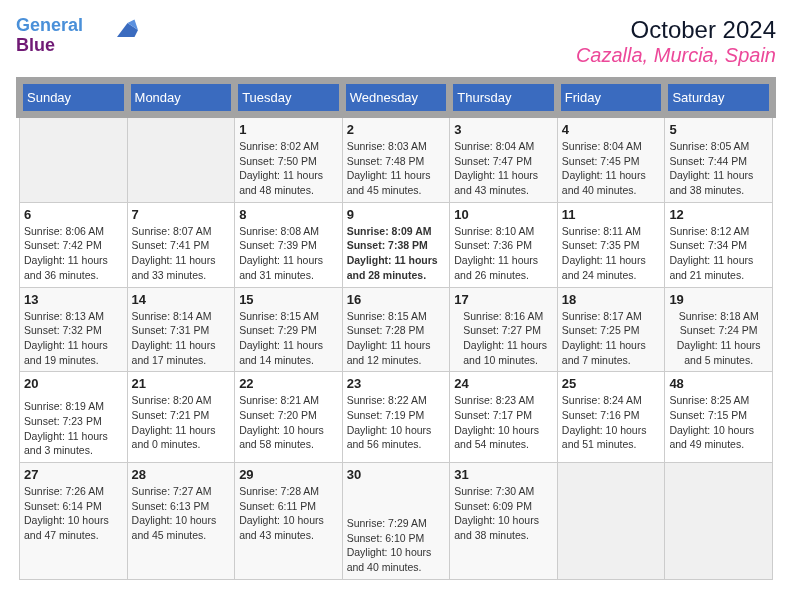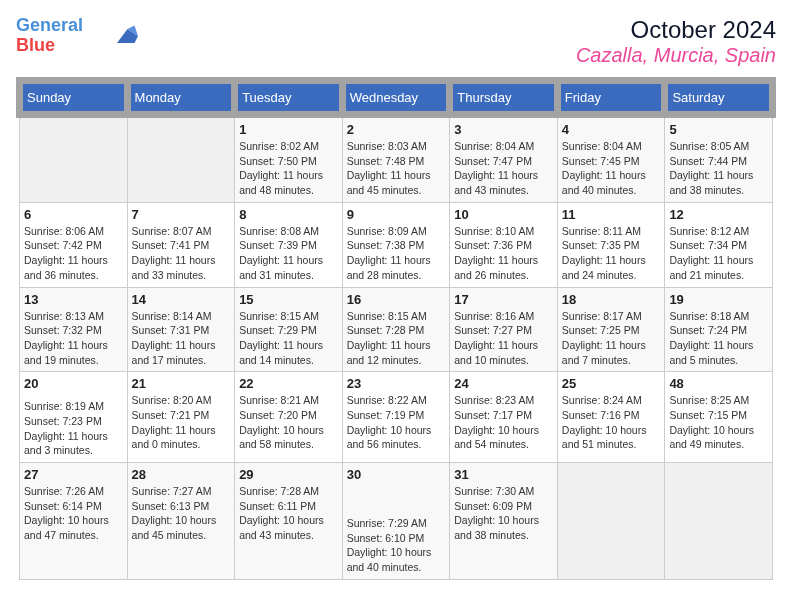--- a/index.html
+++ b/index.html
@@ -90,23 +90,23 @@
     .empty-cell {
       background: #f0f0f0 !important;
     }
   </style>
 </head>
 <body>
 
 <div class="header">
   <div class="logo">
     <div>
-      <div style="display:flex;align-items:center;gap:23px;">
+      <div style="display:flex;align-items:flex-start;gap:23px;">
         <div class="logo-text">
-          <span>General</span><br><span style="color:#ef4444;">Blue</span>
+          <span>General</span><br><span style="color:#701a75;">Blue</span>
         </div>
         <svg class="logo-icon" viewBox="0 0 40 40">
           <polygon points="10,30 25,10 40,20 35,30" fill="#3a6bbf"></polygon>
           <polygon points="25,10 40,20 35,5" fill="#5a90df"></polygon>
         </svg>
       </div>
     </div>
   </div>
   <div class="title-block">
     <div class="month-title">October 2024</div>
@@ -183,21 +183,21 @@
         </td>
         <td>
           <span class="day-num">8</span>
           <div class="day-detail" style="white-space: pre-line;">Sunrise: 8:08 AM
 Sunset: 7:39 PM
 Daylight: 11 hours
 and 31 minutes.</div>
         </td>
         <td>
           <span class="day-num">9</span>
-          <div class="day-detail" style="white-space: pre-line;">Sunrise: 8:09 AM
+          <div class="day-detail" style="white-space: pre-line; font-weight: bold;">Sunrise: 8:09 AM
 Sunset: 7:38 PM
 Daylight: 11 hours
 and 28 minutes.</div>
         </td>
         <td>
           <span class="day-num">10</span>
           <div class="day-detail" style="white-space: pre-line;">Sunrise: 8:10 AM
 Sunset: 7:36 PM
 Daylight: 11 hours
 and 26 minutes.</div>
@@ -241,35 +241,35 @@
         </td>
         <td>
           <span class="day-num">16</span>
           <div class="day-detail" style="white-space: pre-line;">Sunrise: 8:15 AM
 Sunset: 7:28 PM
 Daylight: 11 hours
 and 12 minutes.</div>
         </td>
         <td>
           <span class="day-num">17</span>
-          <div class="day-detail" style="white-space: pre-line;">Sunrise: 8:16 AM
+          <div class="day-detail" style="white-space: pre-line; margin-left: 9px;">Sunrise: 8:16 AM
 Sunset: 7:27 PM
 Daylight: 11 hours
 and 10 minutes.</div>
         </td>
         <td>
           <span class="day-num">18</span>
           <div class="day-detail" style="white-space: pre-line;">Sunrise: 8:17 AM
 Sunset: 7:25 PM
 Daylight: 11 hours
 and 7 minutes.</div>
         </td>
         <td>
           <span class="day-num">19</span>
-          <div class="day-detail" style="white-space: pre-line;">Sunrise: 8:18 AM
+          <div class="day-detail" style="white-space: pre-line; text-align: center;">Sunrise: 8:18 AM
 Sunset: 7:24 PM
 Daylight: 11 hours
 and 5 minutes.</div>
         </td>
       </tr>
       <tr>
         <td>
           <span class="day-num">20</span>
           <div class="day-detail" style="white-space: pre-line; margin-top: 8px;">Sunrise: 8:19 AM
 Sunset: 7:23 PM

